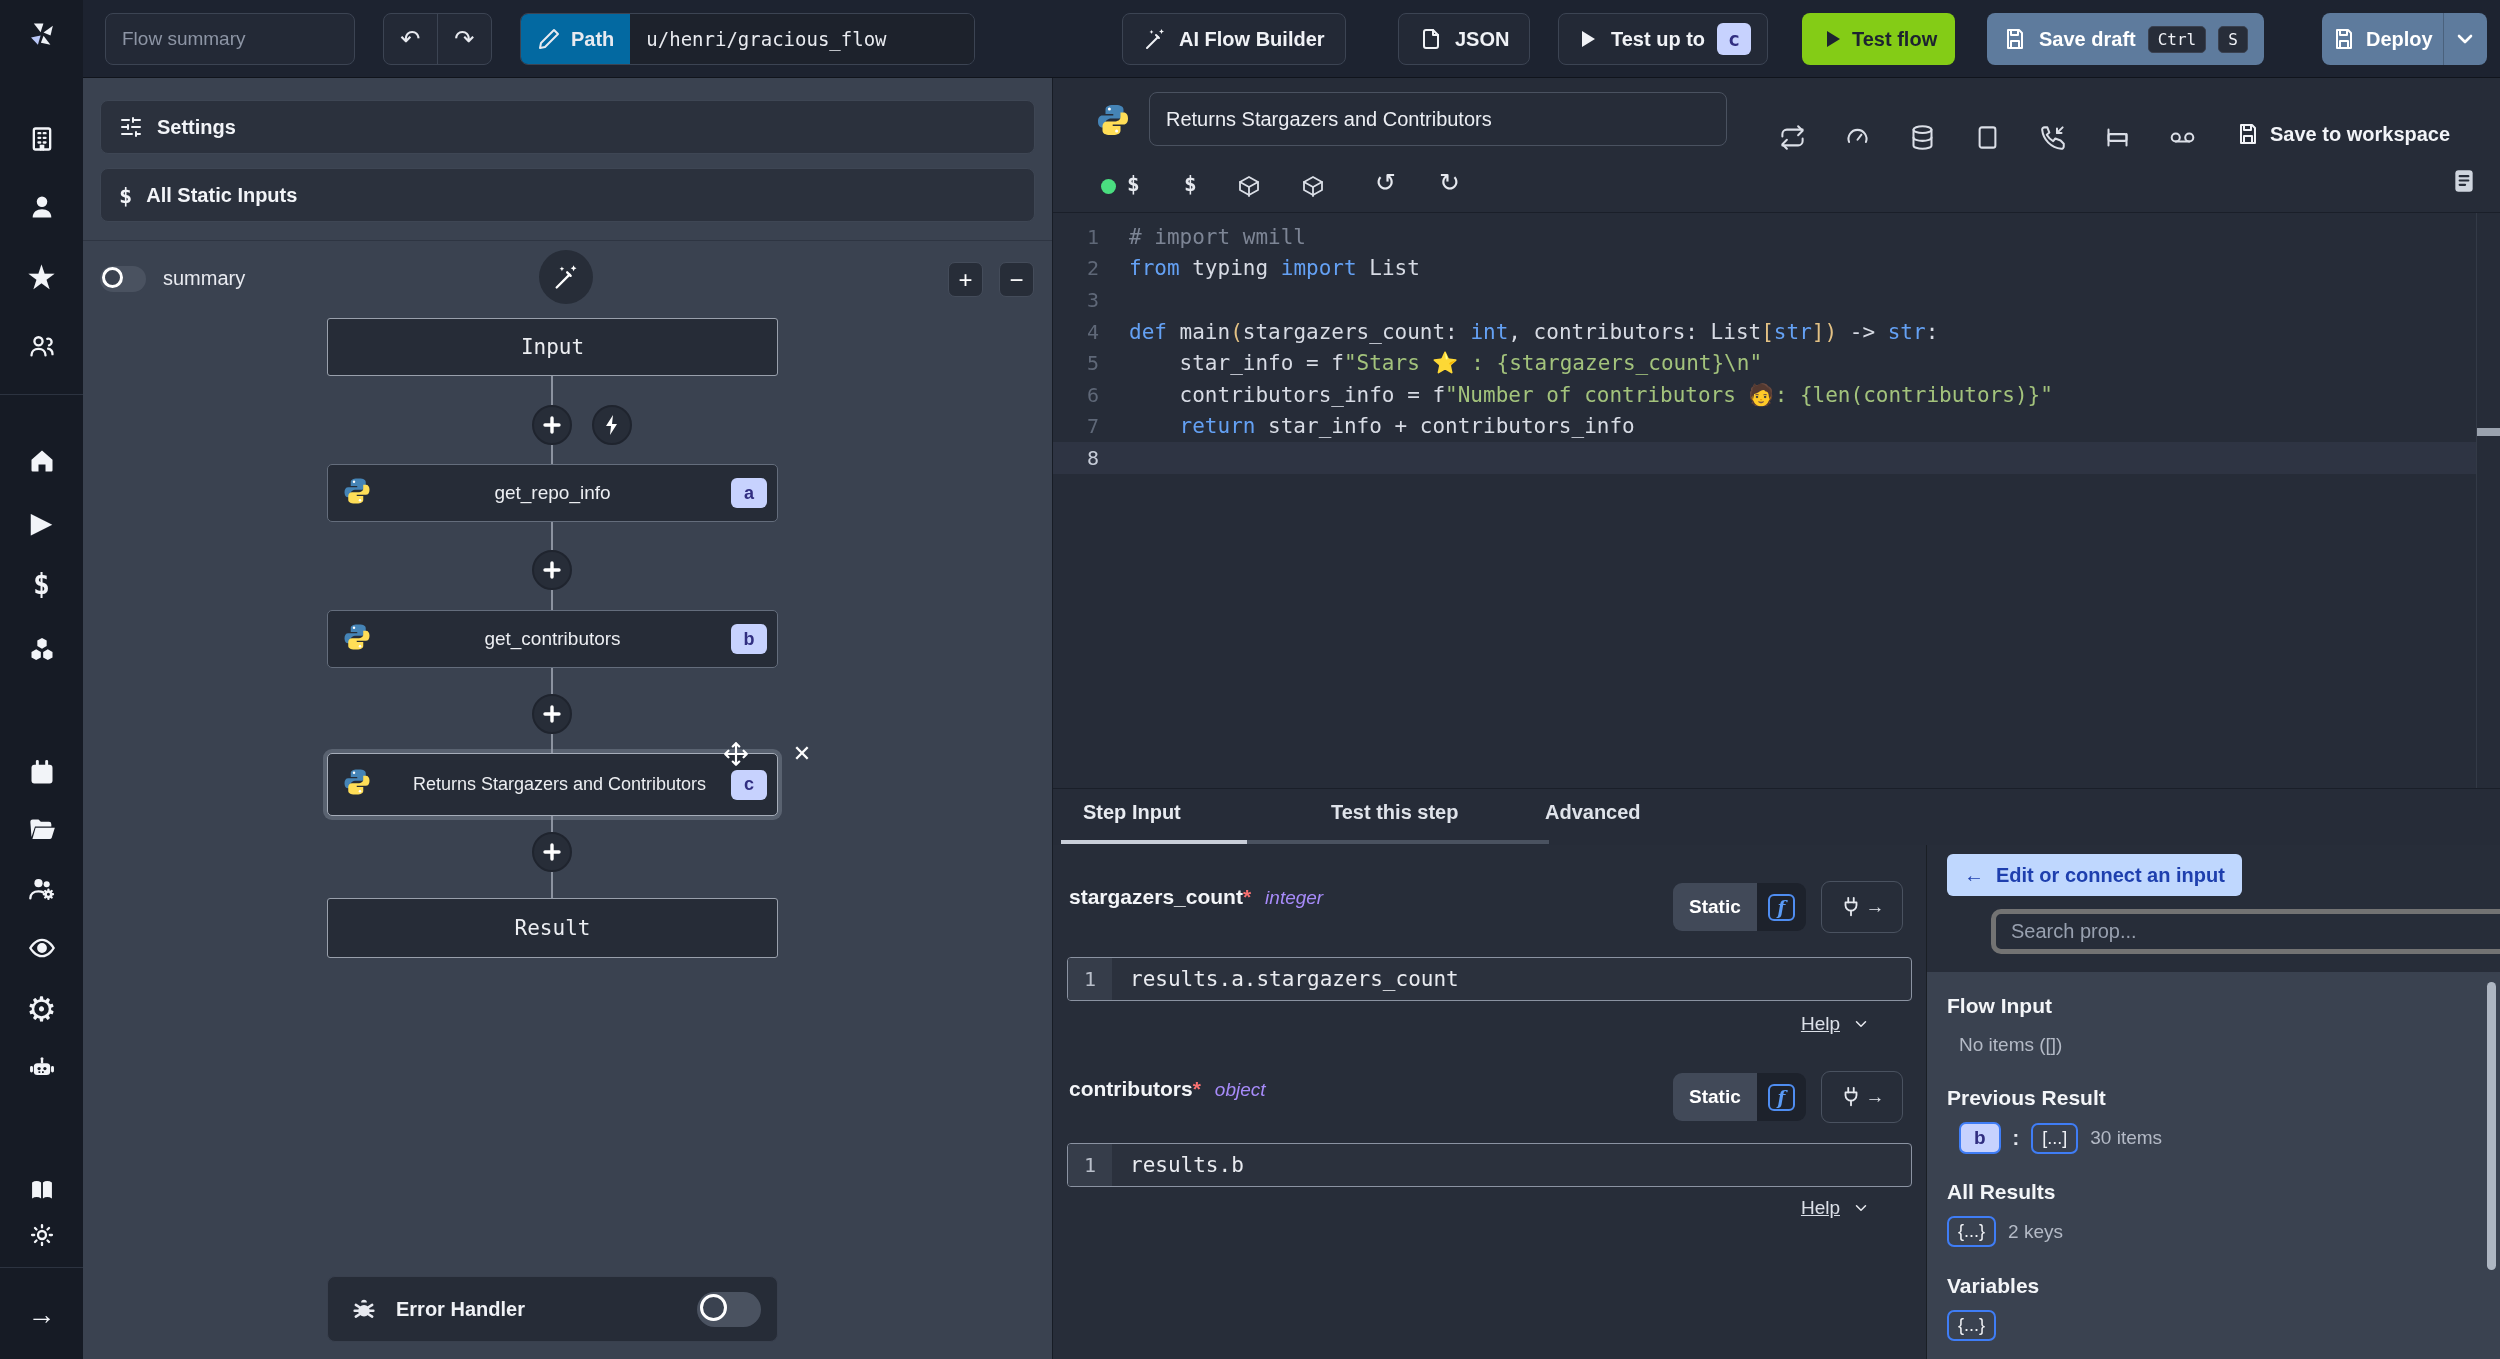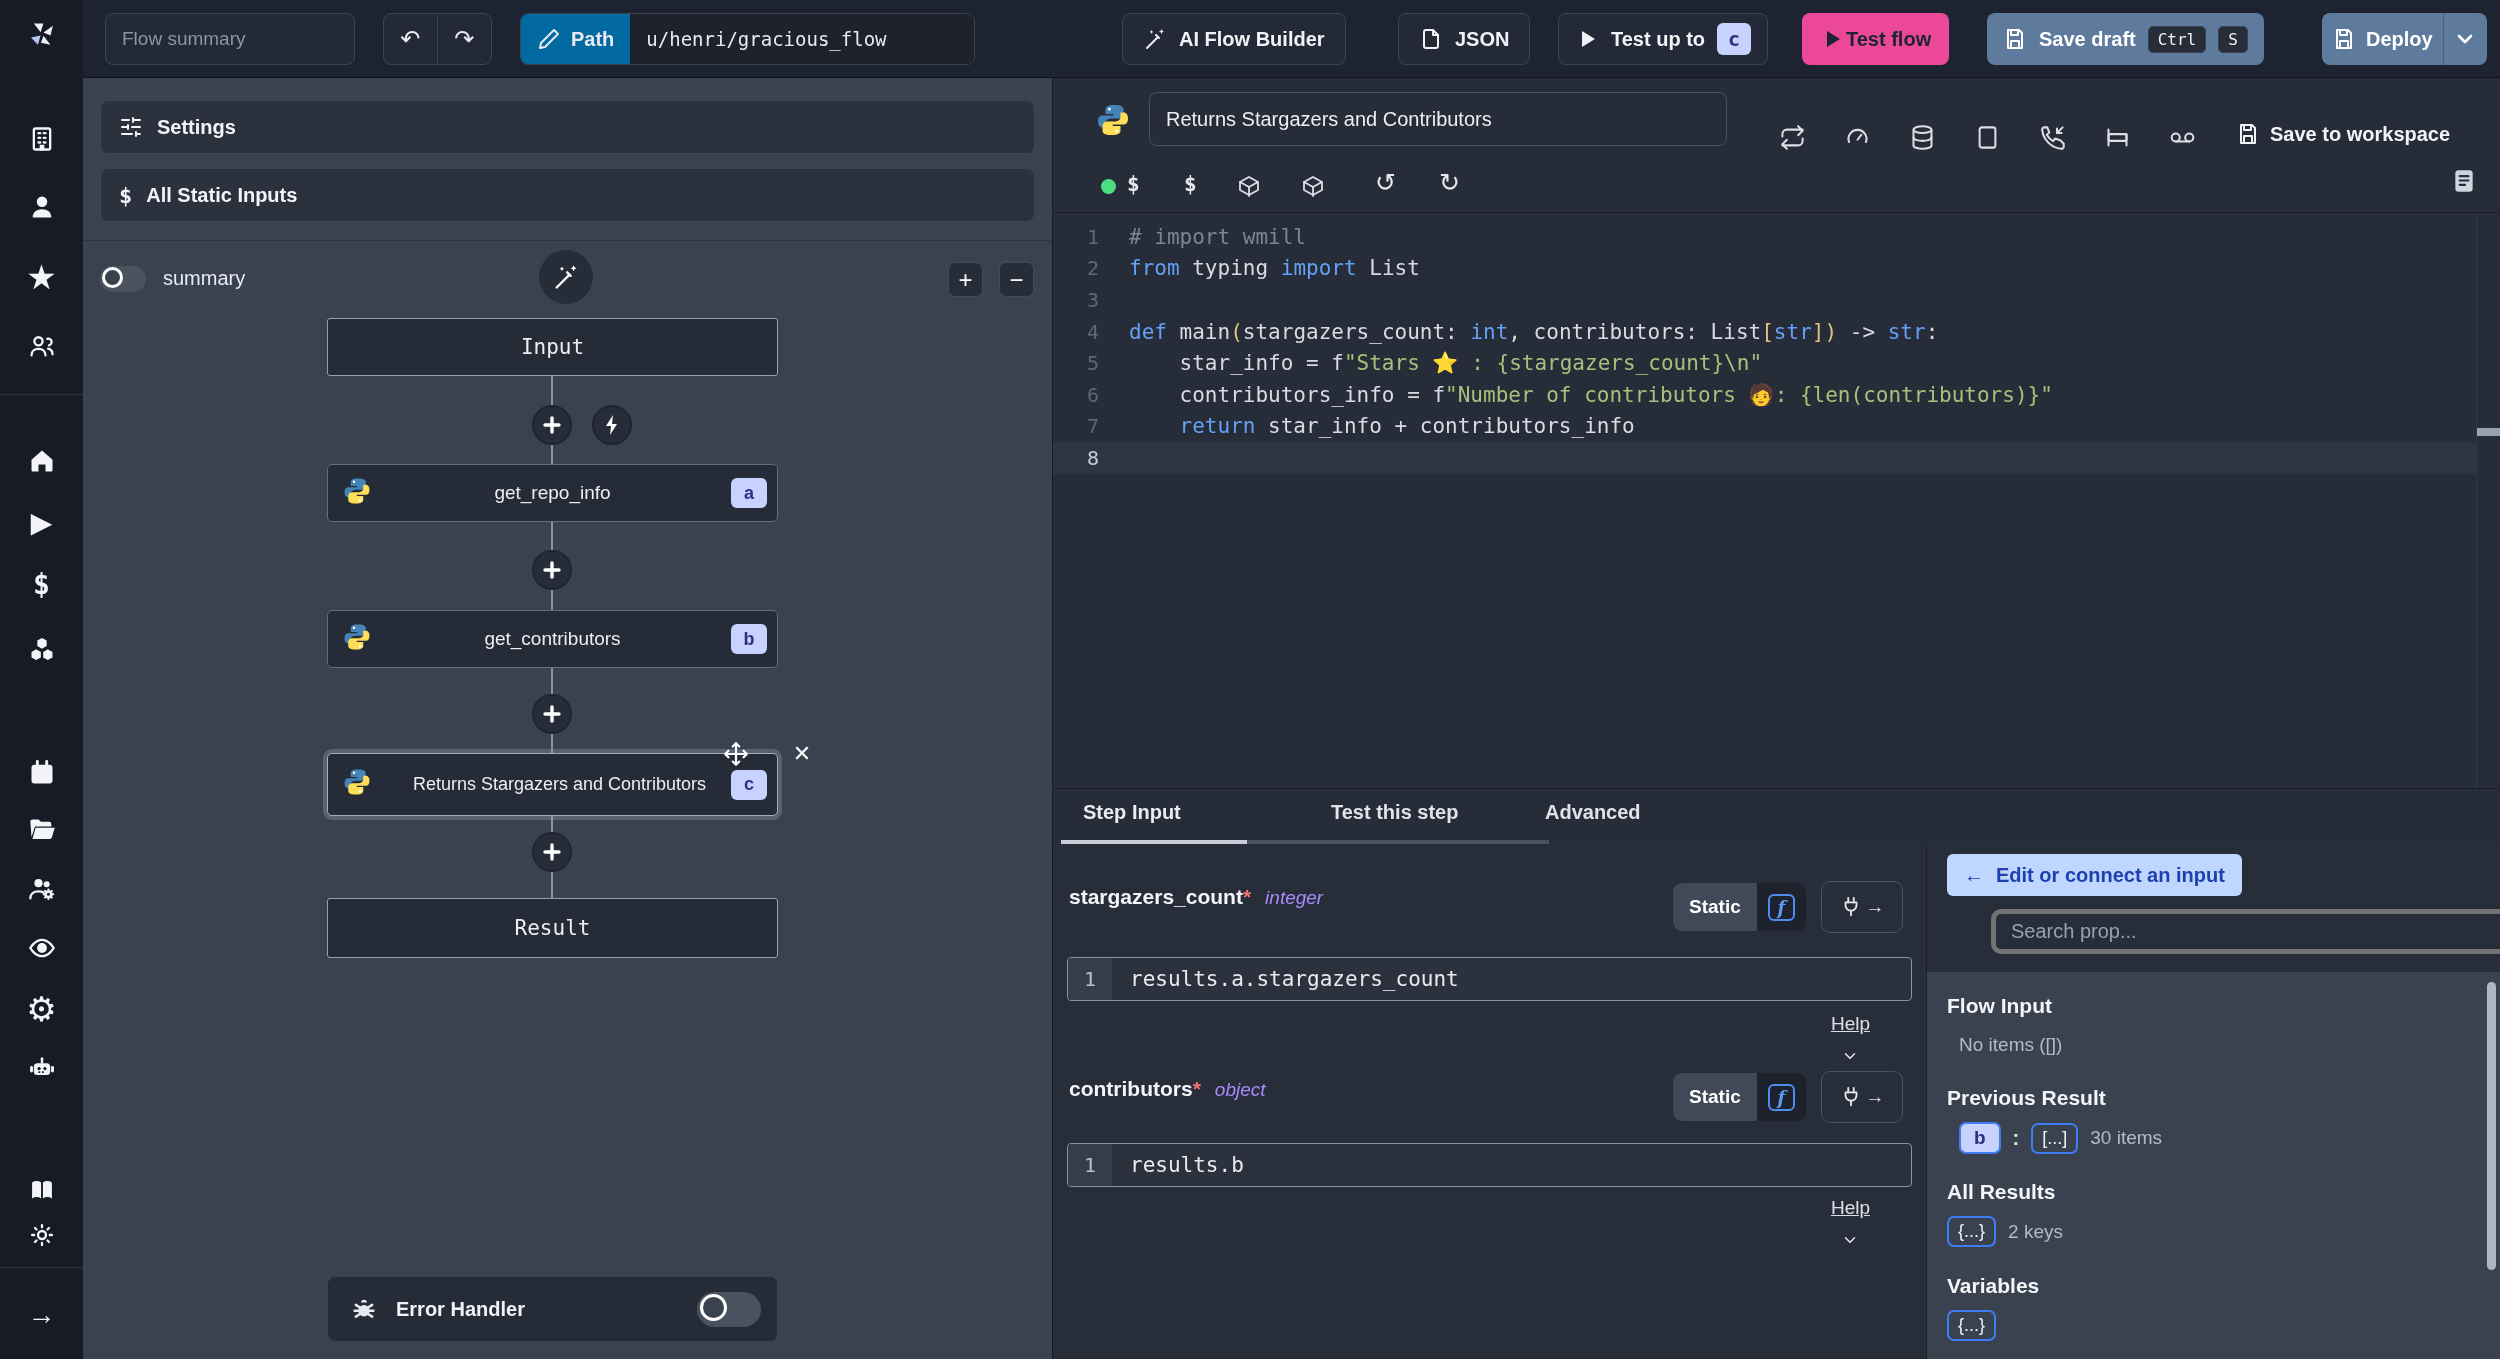--- a/index.html
+++ b/index.html
@@ -86,21 +86,21 @@
   .fstar { color:#f87171; } 
   .ftype { color:#a78bfa; font-style:italic; font-weight:normal; font-size:19px; margin-left:14px; }
   .static-ctl { position:absolute; left:620px; display:flex; border-radius:9px; overflow:hidden; height:48px; }
   .static-ctl .seg1 { background:#414958; color:#fff; font-size:19px; font-weight:bold; display:flex; align-items:center; padding:0 16px; }
   .static-ctl .seg2 { background:#1d222c; display:flex; align-items:center; padding:0 11px; }
   .ficon { width:27px; height:27px; border:2px solid #4f8df1; border-radius:6px; color:#5b9bf5; font-family:"DejaVu Serif",serif; font-style:italic; font-weight:bold; font-size:18px; display:flex; align-items:center; justify-content:center; }
   .plugbtn { position:absolute; left:768px; width:82px; height:52px; border:1px solid #4a5260; border-radius:9px; display:flex; align-items:center; justify-content:center; gap:4px; color:#e6e9ef; background:#272d39; font-size:20px; }
   .exprbox { position:absolute; left:14px; width:845px; height:44px; border:1px solid #8b93a2; border-radius:4px; background:#2b313d; display:flex; align-items:center; overflow:hidden; }
   .exprbox .g { width:44px; background:#363d4a; color:#b9bfca; height:100%; display:flex; align-items:center; justify-content:center; font-family:"DejaVu Sans Mono",monospace; font-size:20px; flex:none; }
   .exprbox .v { font-family:"DejaVu Sans Mono",monospace; font-size:21px; color:#e9ebf0; padding-left:18px; }
-  .helprow { position:absolute; right:56px; display:flex; align-items:center; gap:12px; color:#dcе0e8;flex-direction:column; }
+  .helprow { position:absolute; right:56px; display:flex; align-items:center; gap:12px; color:#dcе0e8; }
   .helprow .h { font-size:19px; color:#dce0e8; text-decoration:underline; }
 
   #props { position:relative; flex:1; background:#272d39; border-left:1px solid #1a1f25; }
   #props-top { position:absolute; left:0; top:0; right:0; height:127px; }
   #edit-connect { position:absolute; left:20px; top:9px; height:42px; display:flex; align-items:center; gap:12px; background:#bfd7fe; color:#1e3fae; border-radius:6px; padding:0 17px; font-size:20px; font-weight:bold; }
   #prop-search { position:absolute; left:20px; top:64px; width:533px; height:45px; background:transparent; border:5px solid #737373; border-radius:10px; color:#e8eaf0; font-size:20px; padding:0 15px; font-family:"Liberation Sans",sans-serif;margin-left:44px; }
   #prop-search::placeholder { color:#98a0af; }
   #props-lower { position:absolute; left:0; top:127px; right:0; bottom:0; background:#3a4250; }
   .ph { position:absolute; left:20px; font-size:21px; font-weight:bold; color:#f3f5f8; }
   .pmuted { position:absolute; font-size:19px; color:#b4bac6; }
@@ -263,21 +263,21 @@
         </svg>
       <span>JSON</span>
     </div>
     <div class="tb tb-outline" style="left:1475px;padding:0 16px;gap:12px">
       <svg class="ic" viewBox="0 0 24 24">
           <path d="M7 4l13 8-13 8z" fill="currentColor" stroke="none"></path>
         </svg>
       <span>Test up to</span>
       <span class="badge" style="padding:4px 11px;font-family:'DejaVu Sans Mono',monospace">c</span>
     </div>
-    <div class="tb" style="left:1719px;padding:0 18px;gap:2px;background:#ec4899;color:#1d2330">
+    <div class="tb" style="left:1719px;padding:0 18px;gap:8px;background:#84cc16;color:#1d2330">
       <svg class="ic" viewBox="0 0 24 24">
           <path d="M7 4l13 8-13 8z" fill="currentColor" stroke="none"></path>
         </svg>
       <span>Test flow</span>
     </div>
     <div class="tb blue" style="left:1904px;padding:0 16px;gap:12px">
       <svg class="ic" viewBox="0 0 24 24">
           <path d="M5 3h11l3 3v15H5z"></path>
           <path d="M8 3v5h7V3"></path>
           <path d="M8 21v-7h8v7"></path>

